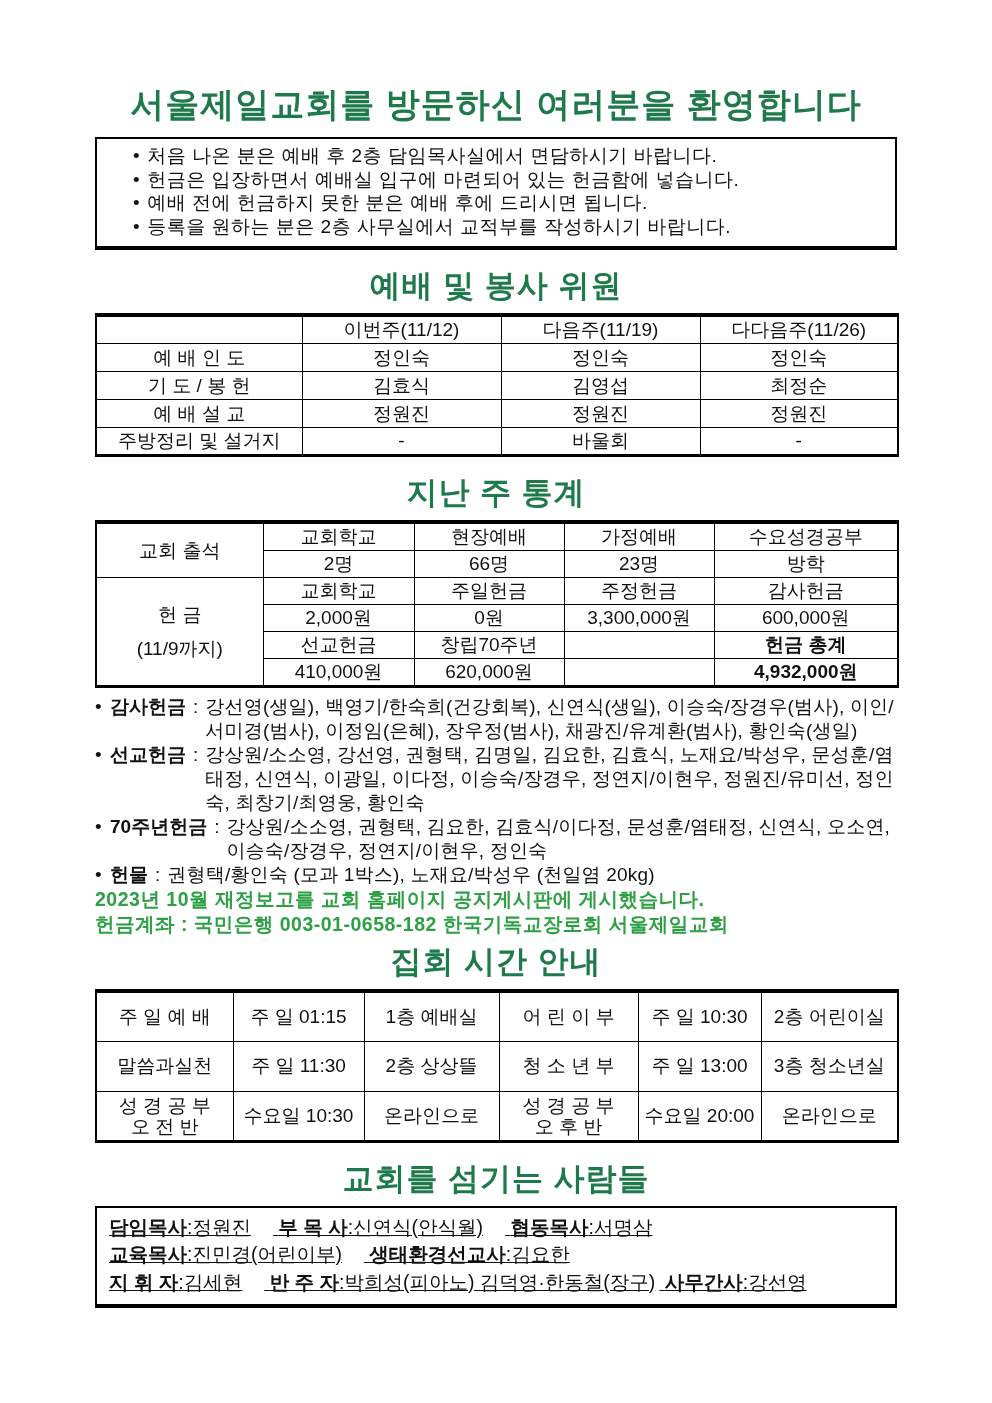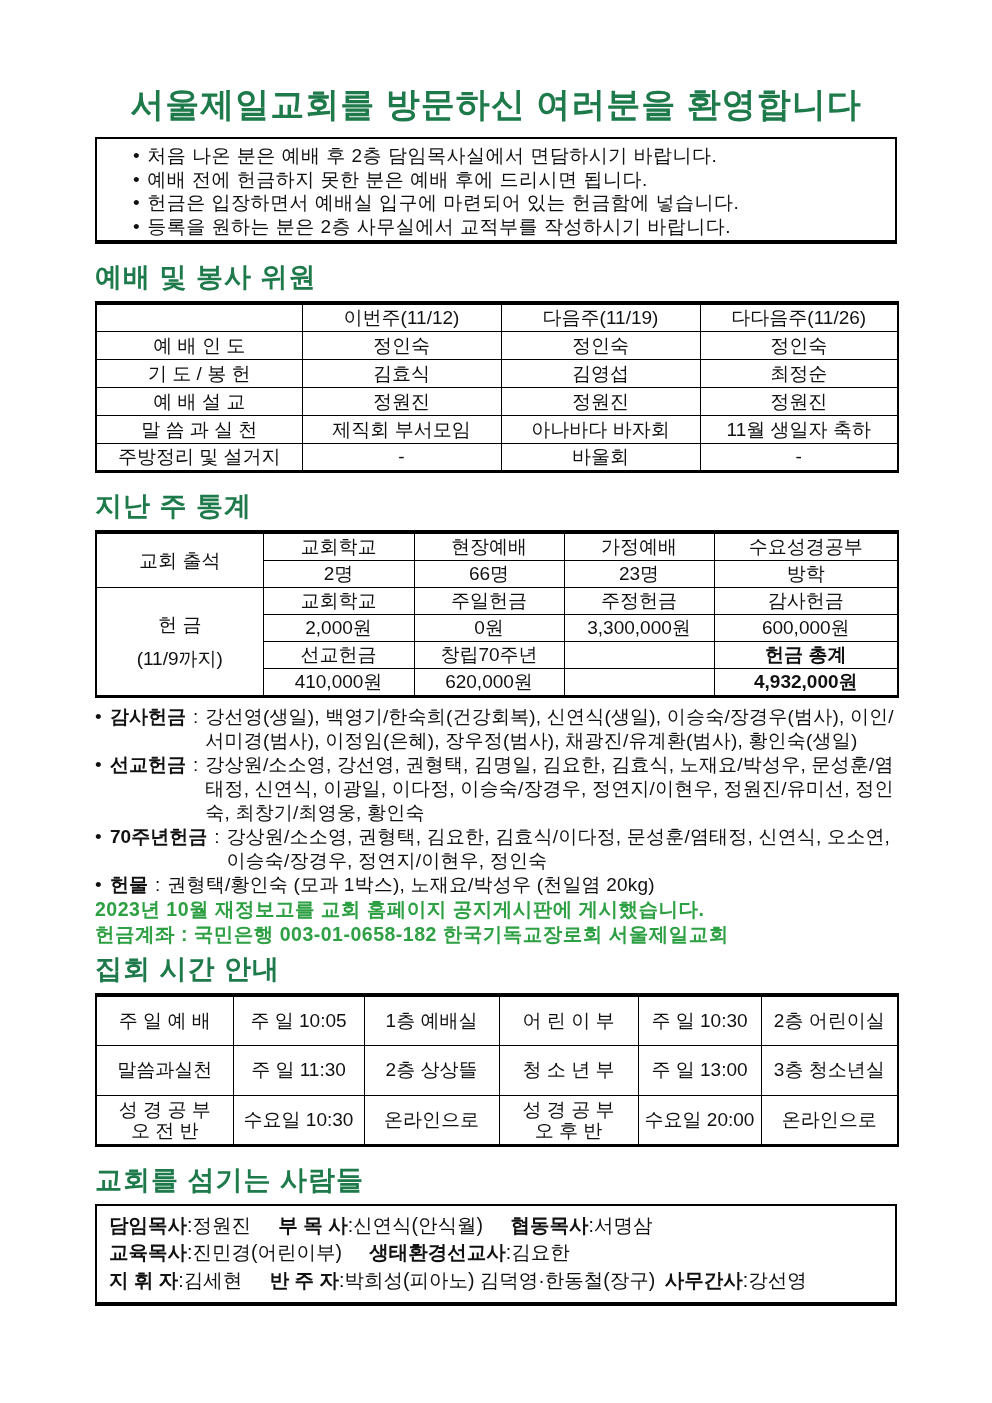--- a/index.html
+++ b/index.html
@@ -9,27 +9,27 @@
     font-family: "Liberation Sans", "DejaVu Sans", sans-serif;
     color: #111111;
   }
   .content { width: 802px; margin-left: 95px; padding-top: 82px; }
 
   .page-title {
     text-align: center; color: #1e7a4b; font-size: 34px; font-weight: bold;
     letter-spacing: 1px; margin: 0 0 9px 0;
   }
   .section-heading {
-    text-align: left; color: #1e7a4b; font-size: 27px; font-weight: bold;
+    text-align: center; color: #1e7a4b; font-size: 31px; font-weight: bold;
     margin: 15px 0 6px 0; letter-spacing: 1px;
   }
 
   .rule-box {
     border: 2px solid #000; border-bottom-width: 4px;
-    padding: 5px 8px 2px 36px;
+    padding: 5px 8px 8px 36px;
   }
   .welcome-line { font-size: 19px; line-height: 23.5px; letter-spacing: 0.5px; }
   .welcome-line .bullet { margin-right: 7px; }
 
   table {
     width: 802px; border-collapse: collapse; table-layout: fixed;
     border: 2px solid #000; border-top-width: 4px; border-bottom-width: 3px;
   }
   td {
     border: 1px solid #000; text-align: center; vertical-align: middle;
@@ -49,39 +49,39 @@
   .offer-sep { padding: 0 7px; }
   .offer-text { flex: 1; letter-spacing: 0.2px; }
 
   .notice {
     color: #2ea044; font-weight: bold;
     font-size: 19.5px; line-height: 25px; letter-spacing: 0.5px;
   }
 
   .people-box {
     border: 2px solid #000; border-bottom-width: 4px;
-    padding: 6px 12px 8px 12px; font-size: 19.5px;
+    padding: 6px 12px 8px 12px; font-size: 19.5px; text-decoration: underline;
   }
   .people-line { line-height: 27.5px; white-space: nowrap; }
   .pgroup { margin-right: 22px; }
   .pgroup:last-child { margin-right: 0; }
   .pgroup.tight { margin-right: 4px; }
   .plabel { font-weight: bold; }
 </style>
 </head>
 <body>
 
 <div class="content">
 
   <div class="page-title">서울제일교회를 방문하신 여러분을 환영합니다</div>
 
   <div class="rule-box">
     <div class="welcome-line"><span class="bullet">•</span><span>처음 나온 분은 예배 후 2층 담임목사실에서 면담하시기 바랍니다.</span></div>
+    <div class="welcome-line"><span class="bullet">•</span><span>헌금은 입장하면서 예배실 입구에 마련되어 있는 헌금함에 넣습니다.</span></div>
     <div class="welcome-line"><span class="bullet">•</span><span>예배 전에 헌금하지 못한 분은 예배 후에 드리시면 됩니다.</span></div>
-    <div class="welcome-line"><span class="bullet">•</span><span>헌금은 입장하면서 예배실 입구에 마련되어 있는 헌금함에 넣습니다.</span></div>
     <div class="welcome-line"><span class="bullet">•</span><span>등록을 원하는 분은 2층 사무실에서 교적부를 작성하시기 바랍니다.</span></div>
   </div>
 
   <div class="section-heading">예배 및 봉사 위원</div>
 
   <table class="t-service">
     <colgroup>
         <col style="width:206px">
         <col style="width:199px">
         <col style="width:199px">
@@ -104,26 +104,20 @@
       <td>기 도 / 봉 헌</td>
       <td>김효식</td>
       <td>김영섭</td>
       <td>최정순</td>
     </tr>
     <tr>
       <td>예 배 설 교</td>
       <td>정원진</td>
       <td>정원진</td>
       <td>정원진</td>
-    </tr>
-    <tr>
-      <td>말 씀 과 실 천</td>
-      <td>제직회 부서모임</td>
-      <td>아나바다 바자회</td>
-      <td>11월 생일자 축하</td>
     </tr>
     <tr>
       <td>주방정리 및 설거지</td>
       <td>-</td>
       <td>바울회</td>
       <td>-</td>
     </tr>
   </tbody>
     </table>
 
@@ -217,21 +211,21 @@
         <col style="width:137px">
         <col style="width:131px">
         <col style="width:135px">
         <col style="width:139px">
         <col style="width:123px">
         <col style="width:137px">
       </colgroup>
     <tbody>
         <tr>
       <td>주 일 예 배</td>
-      <td>주 일 10:05</td>
+      <td>주 일 01:15</td>
       <td>1층 예배실</td>
       <td>어 린 이 부</td>
       <td>주 일 10:30</td>
       <td>2층 어린이실</td>
     </tr>
     <tr>
       <td>말씀과실천</td>
       <td>주 일 11:30</td>
       <td>2층 상상뜰</td>
       <td>청 소 년 부</td>

